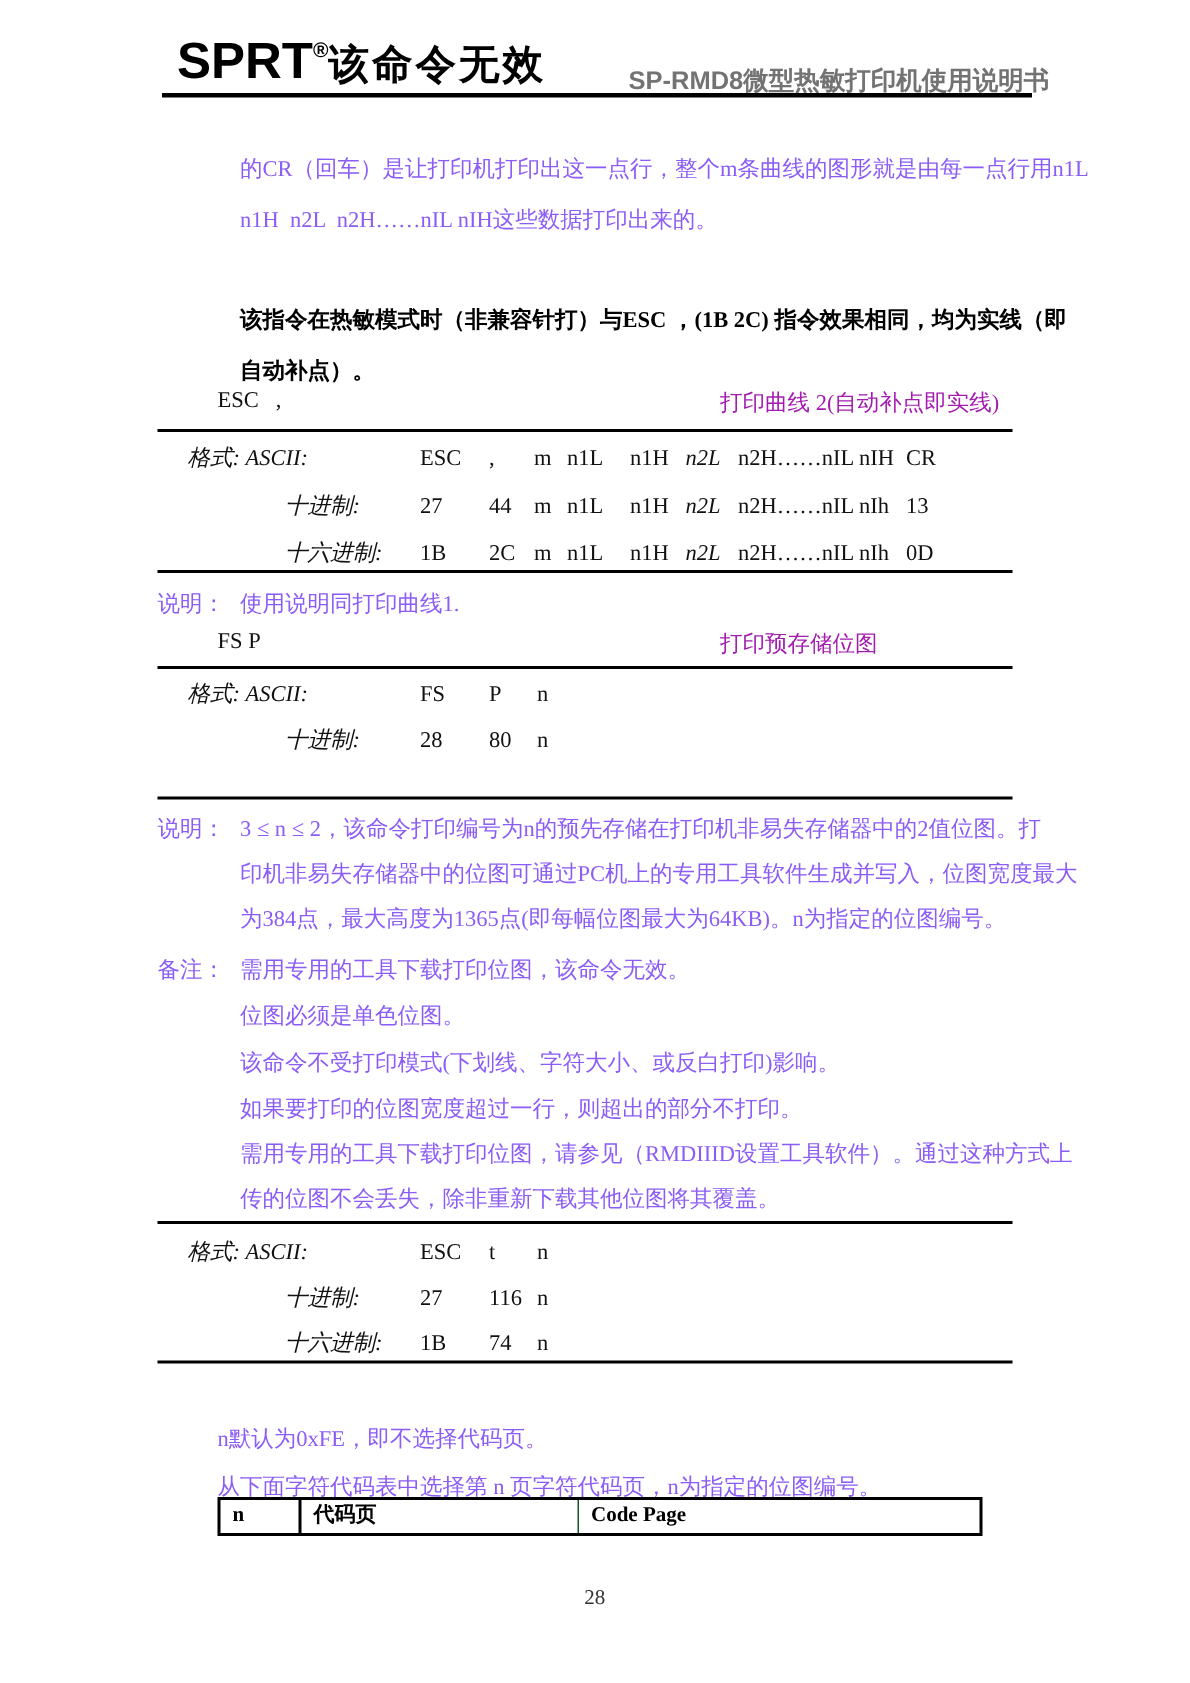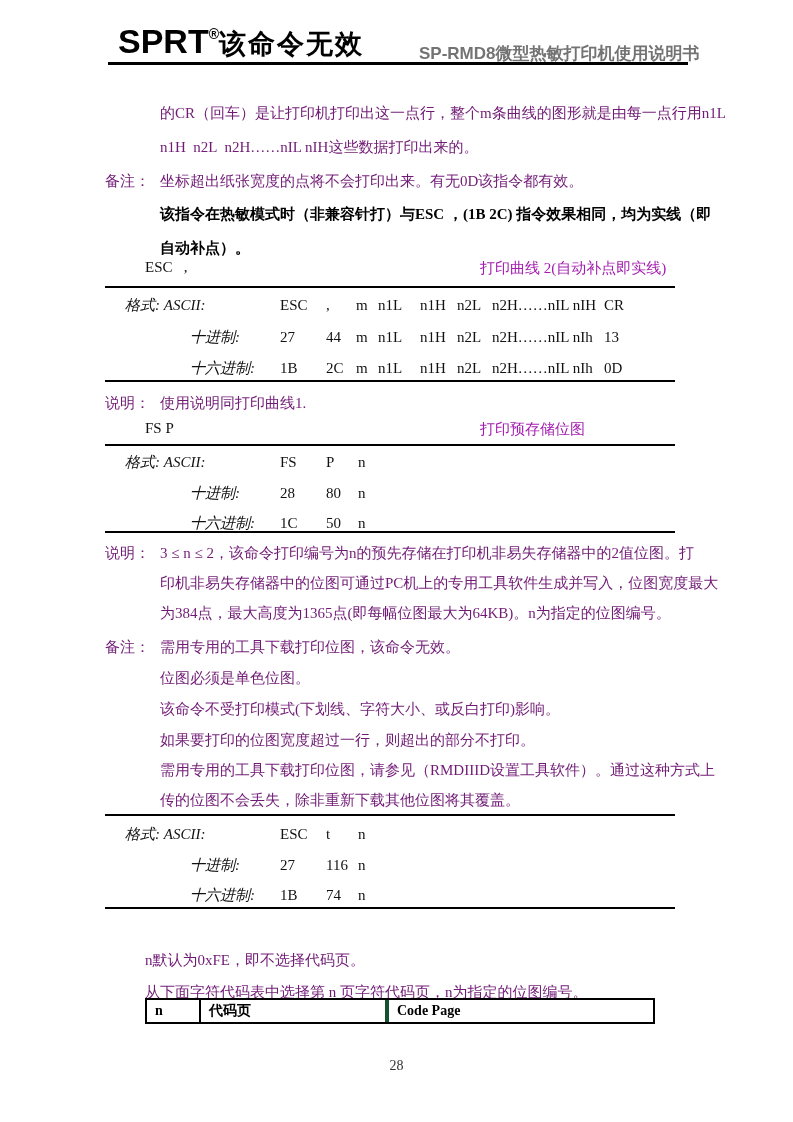--- a/index.html
+++ b/index.html
@@ -1,59 +1,58 @@
 <!DOCTYPE html>
 <html><head>
 <meta charset="utf-8">
 <style>
   html,body{margin:0;padding:0;background:#ffffff;}
   .page{position:relative;width:793px;height:1122px;background:#ffffff;
         font-family:"Liberation Serif","DejaVu Serif",serif;color:#000;overflow:hidden;}
-  .t{position:absolute;white-space:pre;font-size:15px;line-height:20px;color:#701a75;}
+  .t{position:absolute;white-space:pre;font-size:15px;line-height:20px;color:#8b5cf6;}
   .bold{font-weight:bold;color:#000;}
   .blk-label{display:inline-block;width:55px;}
   .hr{position:absolute;left:105px;width:570px;height:2px;background:#000;}
   .trow{position:absolute;left:105px;white-space:pre;font-size:15px;color:#111;}
   .prefix{display:inline-block;width:175px;box-sizing:border-box;font-style:italic;}
   .p0{padding-left:20px;}
   .p1{padding-left:85px;}
   .cell{display:inline-block;}
   .c0{width:46px;} .c1{width:30px;} .c2{width:22px;} .c3{width:42px;}
-  .c4{width:37px;} .c5{width:35px;} .c6{width:112px;} .c7{width:40px;}
+  .c4{width:37px;} .c5{width:35px;font-style:italic;} .c6{width:112px;} .c7{width:40px;}
   .k0{width:46px;} .k1{width:32px;} .k2{width:25px;}
   .logo{position:absolute;left:118px;top:22px;white-space:nowrap;}
   .logo-latin{font-family:"Liberation Sans","DejaVu Sans",sans-serif;font-weight:bold;font-size:34px;letter-spacing:0px;color:#000;}
   .logo-reg{font-family:"Liberation Sans","DejaVu Sans",sans-serif;font-weight:bold;font-size:14px;vertical-align:14px;}
   .logo-cn{font-family:"Liberation Sans","DejaVu Sans",sans-serif;font-weight:bold;font-size:27px;letter-spacing:2px;}
   .doc-title{position:absolute;left:375px;top:42px;font-family:Liberation Sans, sans-serif;
              font-weight:bold;font-size:17px;white-space:nowrap;color:#737373;margin-left:44px;}
   .header-rule{position:absolute;left:108px;top:62px;width:580px;height:3px;background:#000;}
   .cmd-code{position:absolute;left:145px;white-space:pre;font-size:15px;color:#111;}
   .cmd-title{position:absolute;left:480px;white-space:pre;font-size:15px;color:#a21caf;}
   .cpt{position:absolute;left:145px;top:998px;width:510px;height:26px;display:flex;
        border:2px solid #000;box-sizing:border-box;font-weight:bold;font-size:14px;}
   .cpc{box-sizing:border-box;padding:2px 0 0 8px;line-height:18px;}
   .cpc0{width:52px;}
   .cpc1{width:186px;border-left:2px solid #000;}
-  .cpc2{flex:1;border-left:4px solid #14532d;}
+  .cpc2{flex:1;border-left:1px solid #14532d;}
   .footer{position:absolute;left:0;top:1058px;width:793px;text-align:center;font-size:14px;color:#333;}
 </style>
 </head>
 <body>
 
 <div class="page">
 
   <div class="logo"><span class="logo-latin">SPRT</span><span class="logo-reg">®</span><span class="logo-cn">该命令无效</span></div>
   <div class="doc-title">SP-RMD8微型热敏打印机使用说明书</div>
   <div class="header-rule"></div>
 
   <div class="t" style="left:160px;top:103px">的CR（回车）是让打印机打印出这一点行，整个m条曲线的图形就是由每一点行用n1L</div>
   <div class="t" style="left:160px;top:137px">n1H  n2L  n2H……nIL nIH这些数据打印出来的。</div>
 
-  <div class="t" style="left:105px;top:171px"><span class="blk-label">备注：</span><span>坐标超出纸张宽度的点将不会打印出来。有无0D该指令都有效。</span></div>
 
   <div class="t bold" style="left:160px;top:204px">该指令在热敏模式时（非兼容针打）与ESC ，(1B 2C) 指令效果相同，均为实线（即</div>
   <div class="t bold" style="left:160px;top:238px">自动补点）。</div>
 
   <div class="cmd-code" style="top:259px">ESC   ,</div>
   <div class="cmd-title" style="top:259px">打印曲线 2(自动补点即实线)</div>
 
   <div class="hr" style="top:286px"></div>
   <div class="trow" style="top:296px"><span class="prefix p0">格式: ASCII:</span><span class="cell c0">ESC</span><span class="cell c1">,</span><span class="cell c2">m</span><span class="cell c3">n1L</span><span class="cell c4">n1H</span><span class="cell c5">n2L</span><span class="cell c6">n2H……nIL nIH</span><span class="cell c7">CR</span></div>
   <div class="trow" style="top:328px"><span class="prefix p1">十进制:</span><span class="cell c0">27</span><span class="cell c1">44</span><span class="cell c2">m</span><span class="cell c3">n1L</span><span class="cell c4">n1H</span><span class="cell c5">n2L</span><span class="cell c6">n2H……nIL nIh</span><span class="cell c7">13</span></div>
@@ -61,21 +60,20 @@
   <div class="hr" style="top:380px"></div>
 
   <div class="t" style="left:105px;top:393px"><span class="blk-label">说明：</span><span>使用说明同打印曲线1.</span></div>
 
   <div class="cmd-code" style="top:420px">FS P</div>
   <div class="cmd-title" style="top:420px">打印预存储位图</div>
 
   <div class="hr" style="top:444px"></div>
   <div class="trow" style="top:453px"><span class="prefix p0">格式: ASCII:</span><span class="cell k0">FS</span><span class="cell k1">P</span><span class="cell k2">n</span></div>
   <div class="trow" style="top:484px"><span class="prefix p1">十进制:</span><span class="cell k0">28</span><span class="cell k1">80</span><span class="cell k2">n</span></div>
-  <div class="trow" style="top:514px"><span class="prefix p1">十六进制:</span><span class="cell k0">1C</span><span class="cell k1">50</span><span class="cell k2">n</span></div>
   <div class="hr" style="top:531px"></div>
 
   <div class="t" style="left:105px;top:543px"><span class="blk-label">说明：</span><span>3 ≤ n ≤ 2，该命令打印编号为n的预先存储在打印机非易失存储器中的2值位图。打</span></div>
   <div class="t" style="left:160px;top:573px">印机非易失存储器中的位图可通过PC机上的专用工具软件生成并写入，位图宽度最大</div>
   <div class="t" style="left:160px;top:603px">为384点，最大高度为1365点(即每幅位图最大为64KB)。n为指定的位图编号。</div>
 
   <div class="t" style="left:105px;top:637px"><span class="blk-label">备注：</span><span>需用专用的工具下载打印位图，该命令无效。</span></div>
   <div class="t" style="left:160px;top:668px">位图必须是单色位图。</div>
   <div class="t" style="left:160px;top:699px">该命令不受打印模式(下划线、字符大小、或反白打印)影响。</div>
   <div class="t" style="left:160px;top:730px">如果要打印的位图宽度超过一行，则超出的部分不打印。</div>

